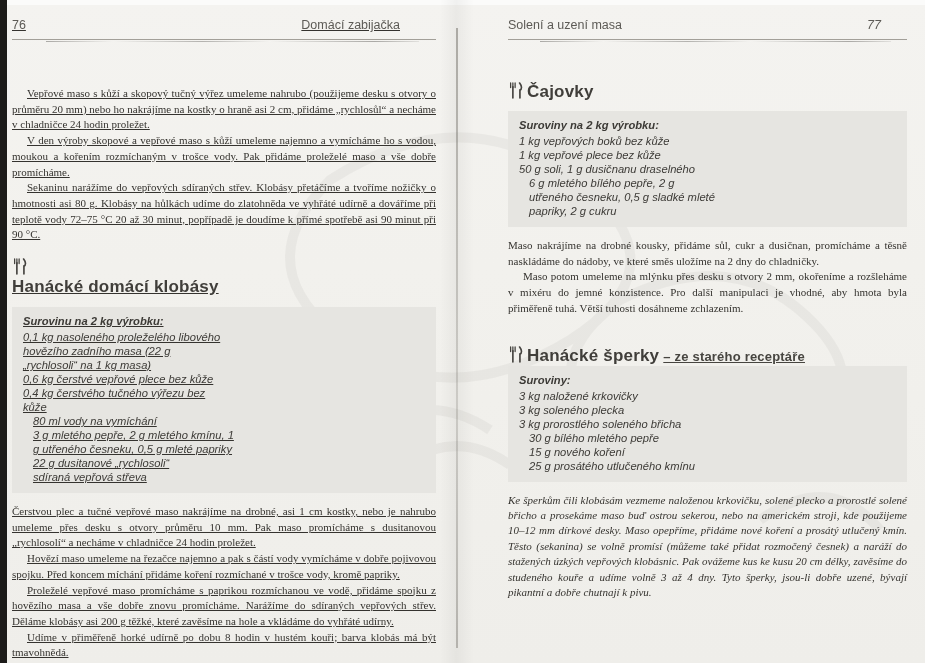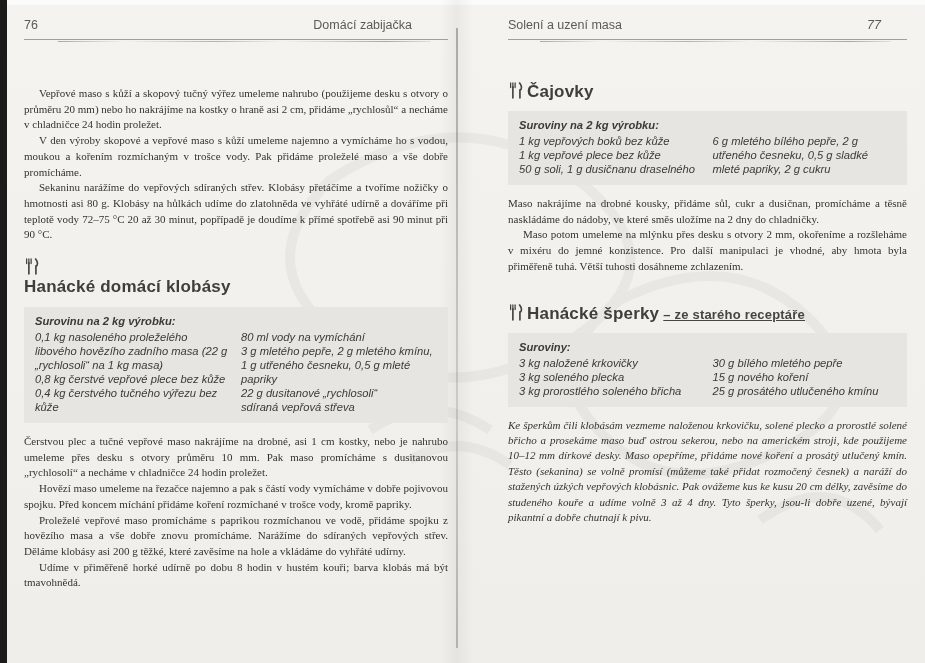--- a/index.html
+++ b/index.html
@@ -11,21 +11,21 @@
   }
   .edge-left{position:absolute;left:0;top:0;width:7px;height:663px;background:#1c1b19;}
   .edge-top{position:absolute;left:0;top:0;width:925px;height:5px;background:#fbfbfa;}
   .gutter{position:absolute;left:456px;top:28px;width:2px;height:620px;
     background:linear-gradient(180deg,rgba(120,117,110,.55),rgba(120,117,110,.25) 60%,rgba(120,117,110,.45));}
   .gutter-shade{position:absolute;left:440px;top:0;width:34px;height:663px;
     background:linear-gradient(90deg,rgba(0,0,0,0) 0%,rgba(0,0,0,.045) 48%,rgba(0,0,0,0) 100%);}
   .watermark{position:absolute;left:0;top:0;pointer-events:none;opacity:.055;}
 
   .page{position:absolute;top:14px;}
-  .page-l{left:24px;width:424px;}
+  .page-l{left:12px;width:424px;text-decoration:underline;}
   .page-r{left:508px;width:399px;}
 
   .phead{display:flex;justify-content:space-between;align-items:flex-end;
     font-family:"Liberation Sans",sans-serif;font-size:12.5px;color:#5c5a55;
     padding:4px 0 7px;}
   .page-l .ptitle{padding-right:36px;}
   .page-r .pnum{padding-right:26px;font-style:italic;}
   .rule{height:1px;background:#a29f98;position:relative;}
   .rule::after{content:"";position:absolute;left:8%;right:4%;top:2px;height:1px;
     background:linear-gradient(90deg,rgba(60,58,54,.4),rgba(60,58,54,0) 18%,rgba(60,58,54,.35) 42%,rgba(60,58,54,0) 60%,rgba(60,58,54,.4) 88%,rgba(60,58,54,.1));}
@@ -36,27 +36,27 @@
   .body-block{margin-top:46px;}
   .page-r .body-top{margin-top:40px;}
 
   .sec-h{display:flex;align-items:baseline;gap:4px;margin:0;
     font-family:"Liberation Sans",sans-serif;font-weight:bold;font-size:17px;
     color:#403e3a;letter-spacing:.2px;}
   .sec-h .cutlery{position:relative;top:2px;flex:0 0 auto;}
   .sec-sub{font-size:13px;font-weight:bold;color:#474540;text-decoration:underline;}
   .mt-sec-l{margin-top:13px;margin-bottom:10px;flex-direction:column;}
   .mt-sec-r1{margin-bottom:9px;}
-  .mt-sec-r2{margin-top:27px;margin-bottom:9px;}
+  .mt-sec-r2{margin-top:27px;}
 
   .ingbox{background:#e6e5e1;padding:7px 11px 9px;
     font-family:"Liberation Sans",sans-serif;font-style:italic;
     font-size:11.2px;line-height:14px;color:#3c3a36;}
   .ing-title{font-weight:bold;margin-bottom:2px;}
-  .ing-cols{display:flex;}
+  .ing-cols{display:flex;flex-direction:column;}
   .ing-col{width:50%;}
   .ing-col + .ing-col{padding-left:10px;}
   .after-box{margin-top:11px;}
 </style>
 </head>
 <body>
 
 <div>
   <div class="edge-top"></div>
   <div class="edge-left"></div>
@@ -94,21 +94,21 @@
         </g>
       </svg>
       <span>Hanácké domácí klobásy</span>
     </h2>
 
     <div class="ingbox">
       <div class="ing-title">Surovinu na 2 kg výrobku:</div>
       <div class="ing-cols">
         <div class="ing-col">
           <div class="ing">0,1 kg nasoleného proleželého libového hovězího zadního masa (22 g „rychlosoli“ na 1 kg masa)</div>
-          <div class="ing">0,8 kg čerstvé vepřové plece bez kůže</div>
+          <div class="ing">0,6 kg čerstvé vepřové plece bez kůže</div>
           <div class="ing">0,4 kg čerstvého tučného výřezu bez kůže</div>
         </div>
         <div class="ing-col">
           <div class="ing">80 ml vody na vymíchání</div>
           <div class="ing">3 g mletého pepře, 2 g mletého kmínu, 1 g utřeného česneku, 0,5 g mleté papriky</div>
           <div class="ing">22 g dusitanové „rychlosoli“</div>
           <div class="ing">sdíraná vepřová střeva</div>
         </div>
       </div>
     </div>

